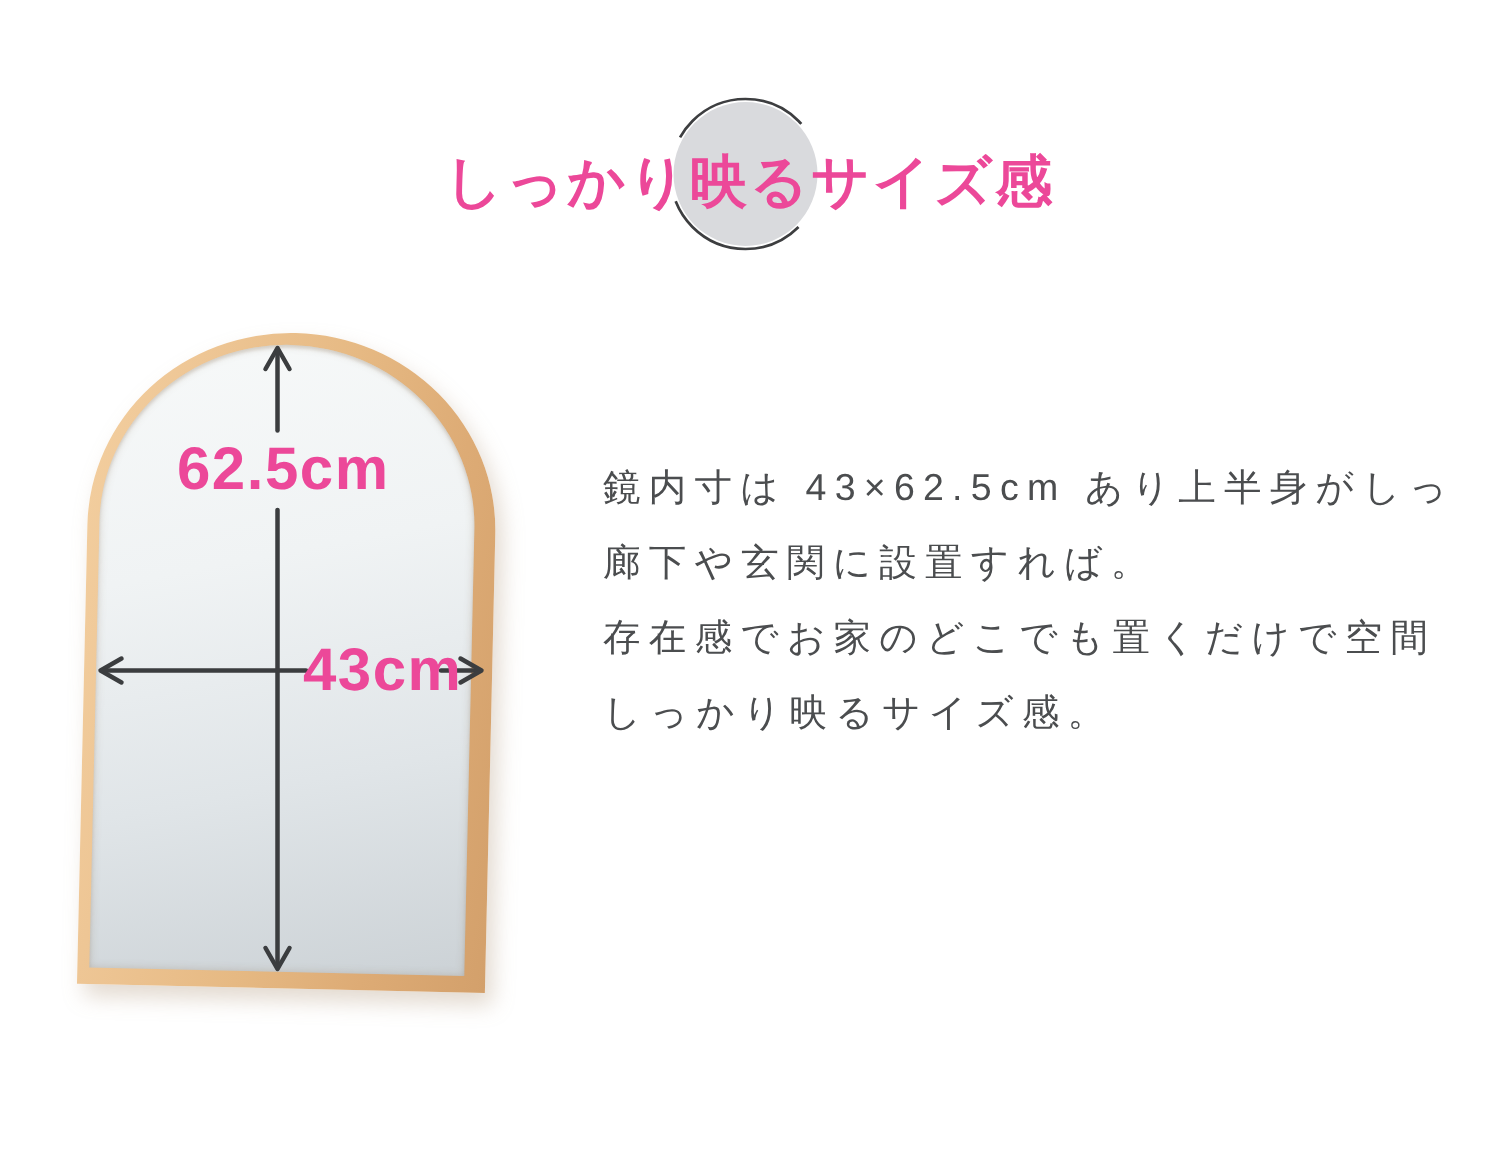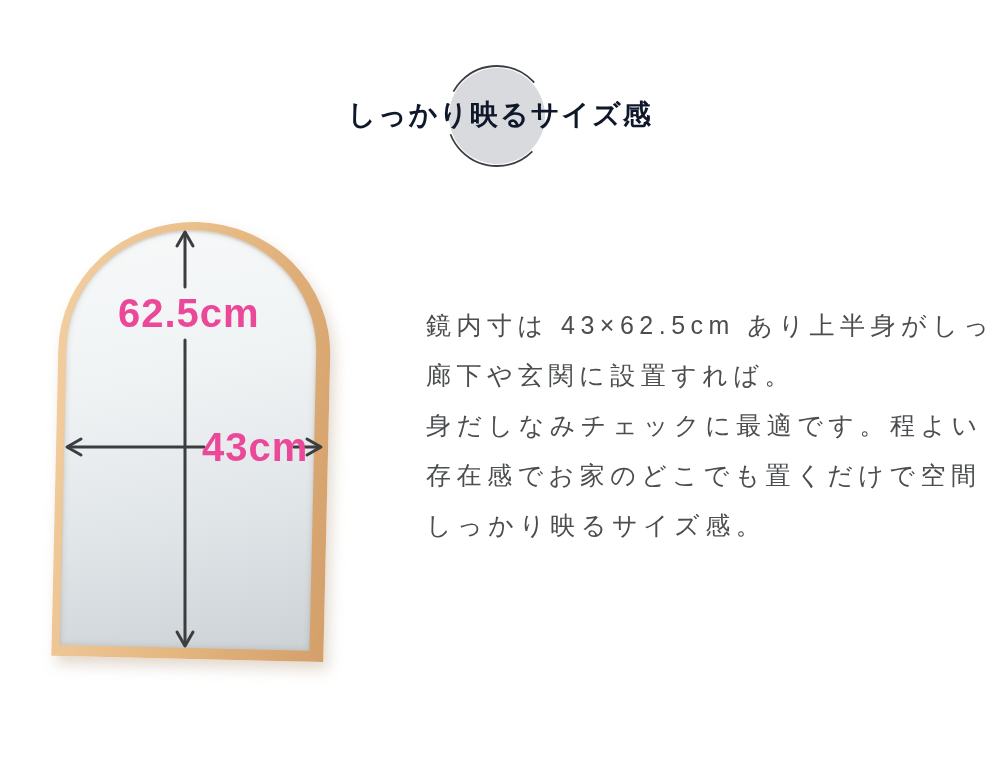--- a/index.html
+++ b/index.html
@@ -11,22 +11,22 @@
   
   .title-wrap{position:absolute;left:0;top:0;width:1000px;height:190px;}
   .title-circle{
     position:absolute;left:449px;top:68px;width:96px;height:96px;
     border-radius:50%;background:#d9dadd;
   }
   .title-ring{position:absolute;left:0;top:0;pointer-events:none;}
   .title-text{
     position:absolute;left:0;top:96px;width:1000px;
     text-align:center;
-    font-size:28px;font-weight:700;letter-spacing:2px;
-    color:#0f172a;white-space:nowrap;
+    font-size:38px;font-weight:700;letter-spacing:2px;
+    color:#ec4899;white-space:nowrap;
   }
   
   .mirror{
     position:absolute;left:60px;top:222px;width:272px;height:437px;
     border-radius:136px 136px 0 0 / 131px 131px 0 0;
     background:linear-gradient(100deg,#f3cfa0 0%,#eec695 22%,#e6b983 52%,#ddab75 76%,#d3a06b 100%);
     transform:rotate(1.3deg);
     transform-origin:50% 12%;
     box-shadow:5px 8px 14px rgba(175,150,120,0.35);
   }
@@ -43,21 +43,21 @@
     font-size:40px;letter-spacing:1px;text-align:center;line-height:1;
     white-space:nowrap;
   }
   .dim-label.height{left:118px;top:293px;width:138px;}
   .dim-label.width{left:202px;top:427px;width:94px;}
   
   .desc{
     position:absolute;left:402px;top:300px;width:585px;
     color:#4b4d4f;font-size:25px;line-height:50px;letter-spacing:5.5px;
   }
-  .desc-line{white-space:nowrap;margin-left:24px;}
+  .desc-line{white-space:nowrap;}
 </style>
 </head>
 <body>
 
 <div class="title-wrap">
   <div class="title-circle"></div>
   <svg class="title-ring" width="1000" height="190" viewBox="0 0 1000 190" aria-hidden="true">
     <circle cx="497" cy="116" r="50" fill="none" stroke="#3d3e40" stroke-width="1.8" stroke-dasharray="99 44 95 76" transform="rotate(45 497 116)"></circle>
   </svg>
   <div class="title-text">しっかり映るサイズ感</div>
@@ -81,16 +81,15 @@
     <polyline points="307,439 321,447 307,455"></polyline>
   </g>
 </svg>
 
 <div class="dim-label height">62.5cm</div>
 <div class="dim-label width">43cm</div>
 
 <div class="desc">
   <div class="desc-line">鏡内寸は 43×62.5cm あり上半身がしっ</div>
   <div class="desc-line">廊下や玄関に設置すれば。</div>
-  <div class="desc-line">身だしなみチェックに最適です。程よい</div>
   <div class="desc-line">存在感でお家のどこでも置くだけで空間</div>
   <div class="desc-line">しっかり映るサイズ感。</div>
 </div>
 
 </body></html>

